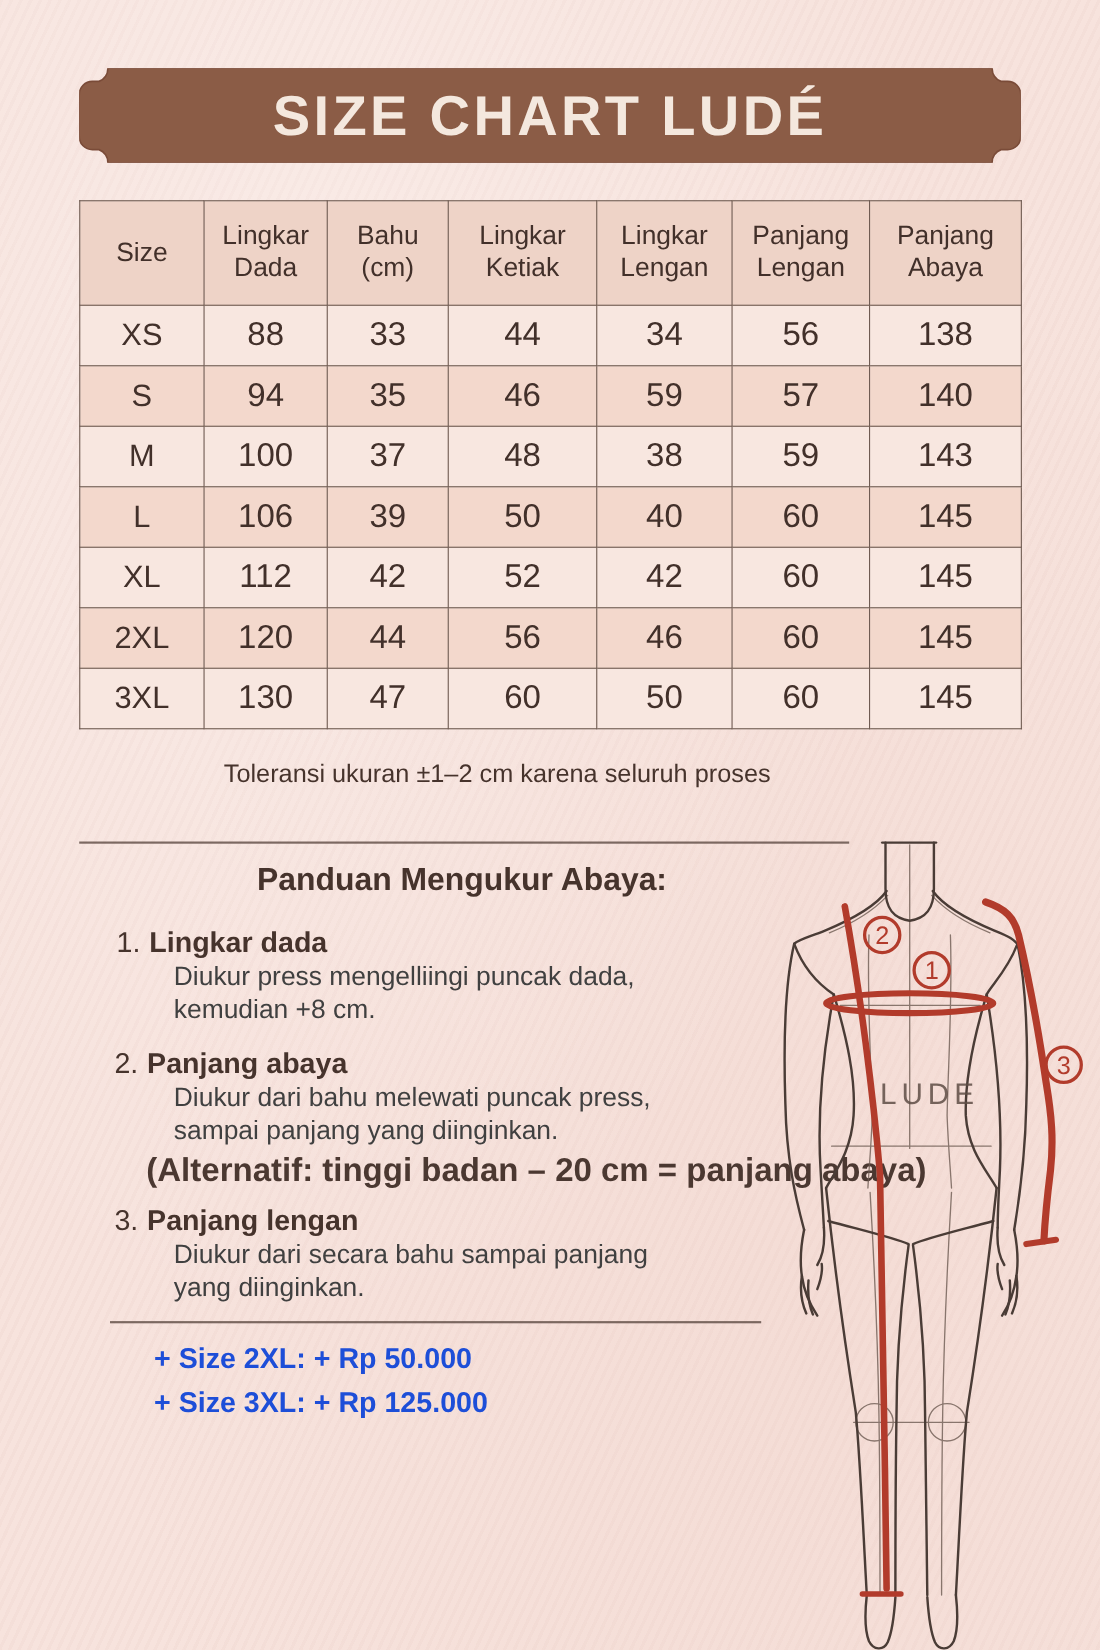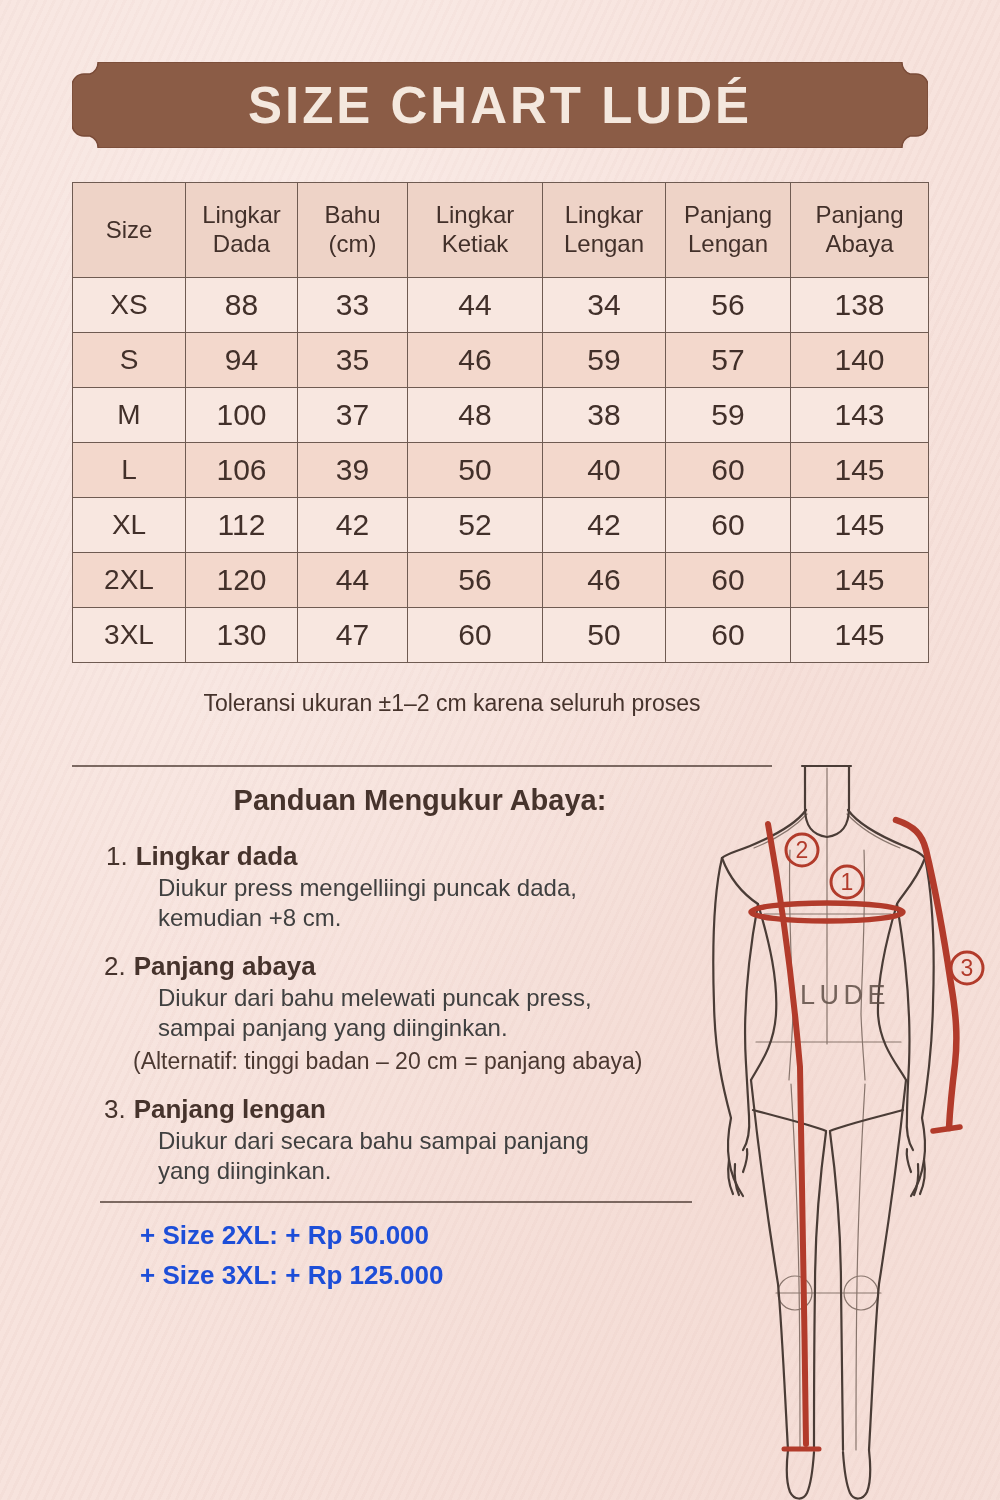--- a/index.html
+++ b/index.html
@@ -53,21 +53,21 @@
   .divider1{left:72px;top:765px;width:700px;}
   .divider2{left:100px;top:1201px;width:592px;}
 
   
   .guide-heading{left:180px;top:784px;width:480px;text-align:center;
     font-size:29px;font-weight:bold;color:#46332c;}
   .g-item{font-size:26px;color:#46332c;white-space:nowrap;}
   .g-item .num{font-weight:normal;margin-right:8px;}
   .g-item .t{font-weight:bold;}
   .g-line{font-size:24px;color:#404040;white-space:nowrap;margin-left:18px;}
-  .g-alt{font-size:23px;color:#4b3831;white-space:nowrap;}
+  .g-alt{font-size:30px;color:#4b3831;white-space:nowrap;font-weight:bold;}
   .price{font-size:26px;font-weight:bold;color:#1d4ed8;white-space:nowrap;}
 
   
   .figure{left:690px;top:752px;width:310px;height:748px;}
 </style>
 </head>
 <body>
 
 <div class="abs banner">
   <svg width="856" height="86" viewBox="0 0 856 86">

